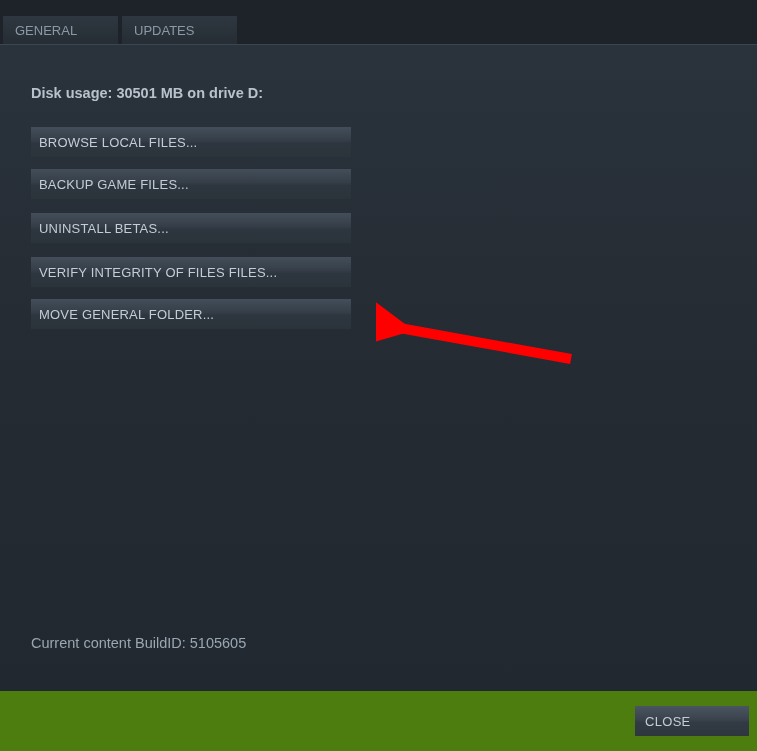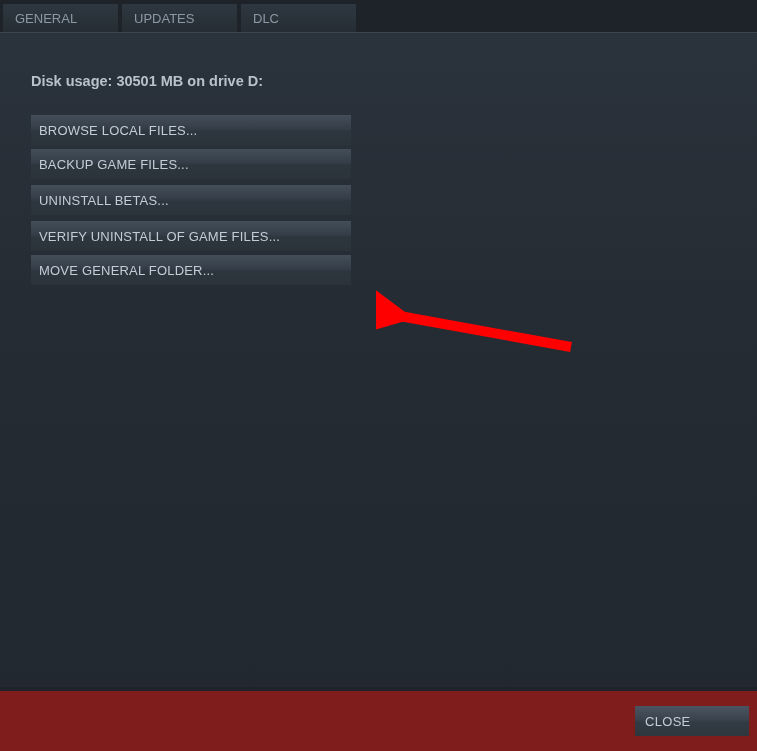--- a/index.html
+++ b/index.html
@@ -7,21 +7,21 @@
       font-family: Arial, "Helvetica Neue", Helvetica, sans-serif;
       background: #1e2329;
       width: 757px;
       height: 751px;
       overflow: hidden;
       position: relative;
     }
     .tabs {
       display: flex;
       gap: 4px;
-      padding: 4px 3px 0 3px;
+      padding: 16px 3px 0 3px;
       border-bottom: 1px solid #3a4753;
     }
     .tab {
       background: linear-gradient(to bottom, #2e3740, #262d34);
       color: #8b99a6;
       font-size: 13px;
       padding: 7px 12px 6px 12px;
       min-width: 115px;
       text-align: left;
       cursor: pointer;
@@ -40,21 +40,21 @@
     }
     .disk-usage {
       color: #b8c2cc;
       font-size: 14.5px;
       margin-bottom: 26px;
       font-weight: bold;
     }
     .btn-stack {
       display: flex;
       flex-direction: column;
-      gap: 4px;
+      gap: 12px;
     }
     .btn-stack .gap-lg { margin-top: 2px; }
     .action-btn {
       background: linear-gradient(to bottom, #434e5a 0%, #353e48 45%, #2d353e 55%, #2b333b 100%);
       color: #c3cdd6;
       border: none;
       font-size: 13px;
       text-align: left;
       padding: 8px 8px;
       width: 320px;
@@ -73,21 +73,21 @@
     .footer {
       position: absolute;
       bottom: 0;
       left: 0;
       right: 0;
       height: 60px;
       display: flex;
       justify-content: flex-end;
       align-items: center;
       padding-right: 8px;
-      background: #7f1d1d;
+      background: #4d7c0f;
     }
     .close-btn {
       background: linear-gradient(to bottom, #4a5561 0%, #3a434d 45%, #323a43 55%, #2e363e 100%);
       color: #c3cdd6;
       border: none;
       font-size: 13px;
       text-align: left;
       padding: 8px 10px;
       width: 114px;
       height: 30px;
@@ -101,40 +101,40 @@
       top: 252px;
       pointer-events: none;
     }
   </style>
 </head>
 <body>
 
 <div class="tabs">
   <button class="tab">GENERAL</button>
   <button class="tab">UPDATES</button>
-  <button class="tab">DLC</button>
 </div>
 
 <div class="content">
   <div class="disk-usage">Disk usage: 30501 MB on drive D:</div>
 
   <div class="btn-stack">
     <button class="action-btn">BROWSE LOCAL FILES...</button>
     <button class="action-btn">BACKUP GAME FILES...</button>
     <button class="action-btn gap-lg">UNINSTALL BETAS...</button>
-    <button class="action-btn gap-lg">VERIFY UNINSTALL OF GAME FILES...</button>
+    <button class="action-btn gap-lg">VERIFY INTEGRITY OF FILES FILES...</button>
     <button class="action-btn">MOVE GENERAL FOLDER...</button>
   </div>
 
   <svg class="arrow" width="200" height="70" viewBox="0 0 200 70">
     <defs>
       <marker id="ah" markerWidth="12" markerHeight="12" refX="2" refY="6" orient="auto">
         <path d="M12,0 L0,6 L12,12 Z" fill="#ff0000"></path>
       </marker>
     </defs>
     <line x1="195" y1="62" x2="18" y2="30" stroke="#ff0000" stroke-width="10" marker-end="url(#ah)"></line>
   </svg>
 
+  <div class="build-id">Current content BuildID: 5105605</div>
 </div>
 
 <div class="footer">
   <button class="close-btn">CLOSE</button>
 </div>
 
 </body></html>

